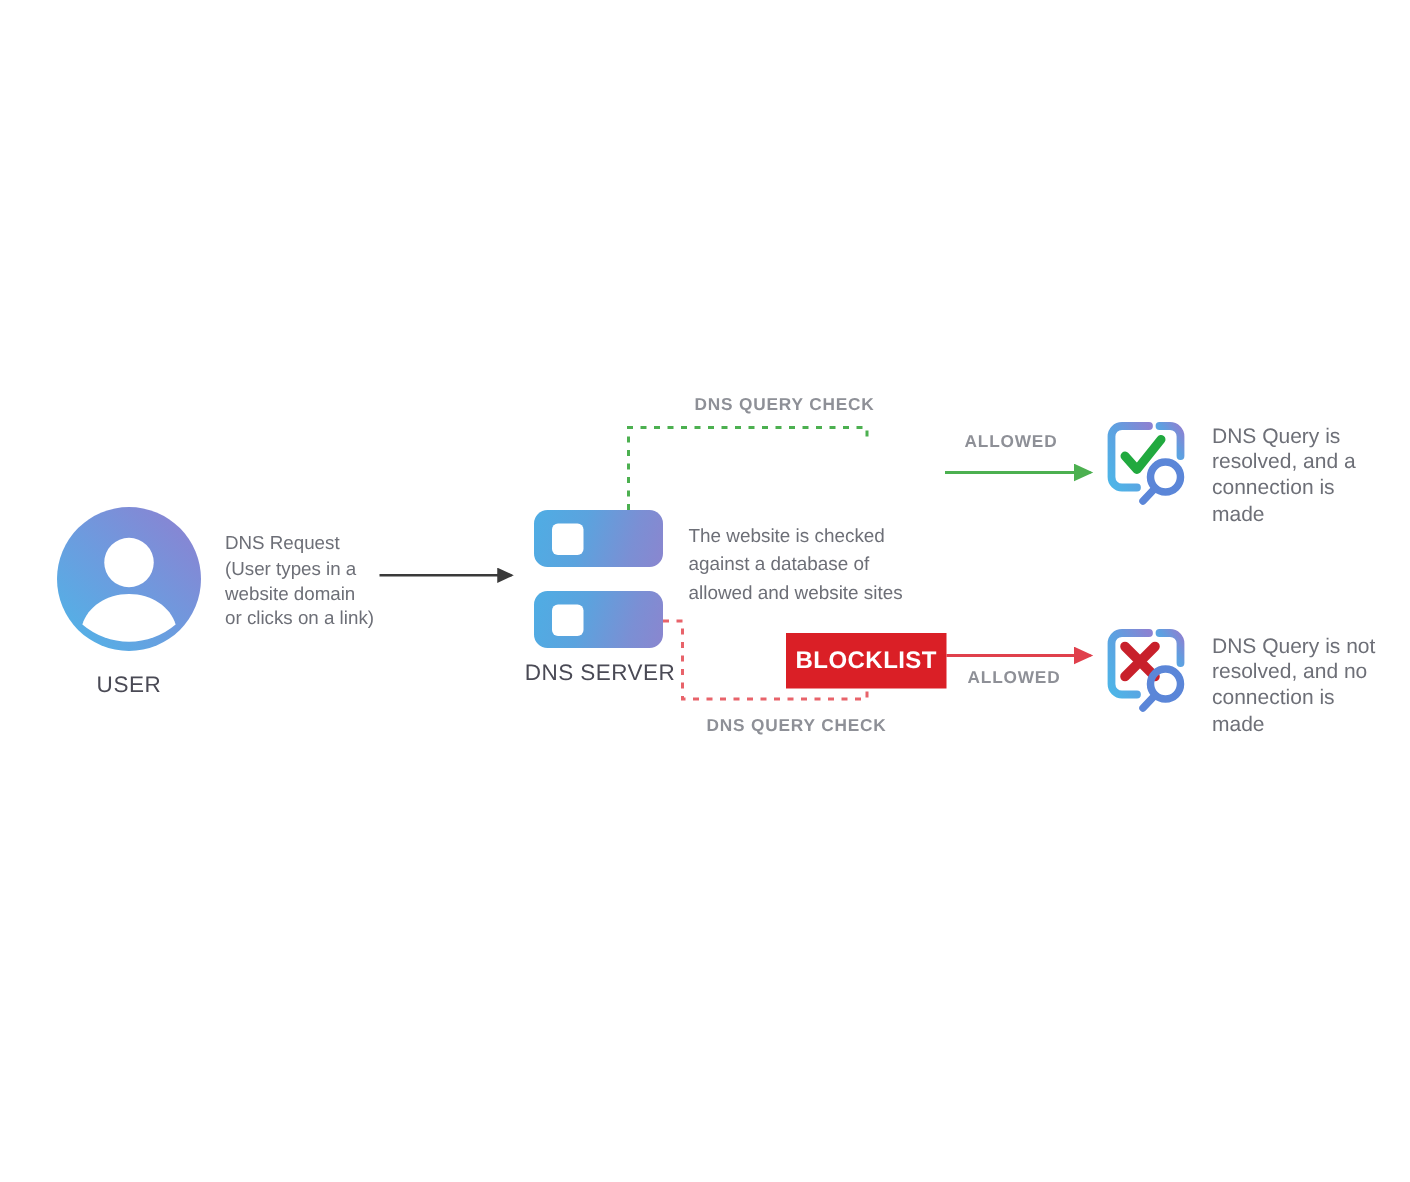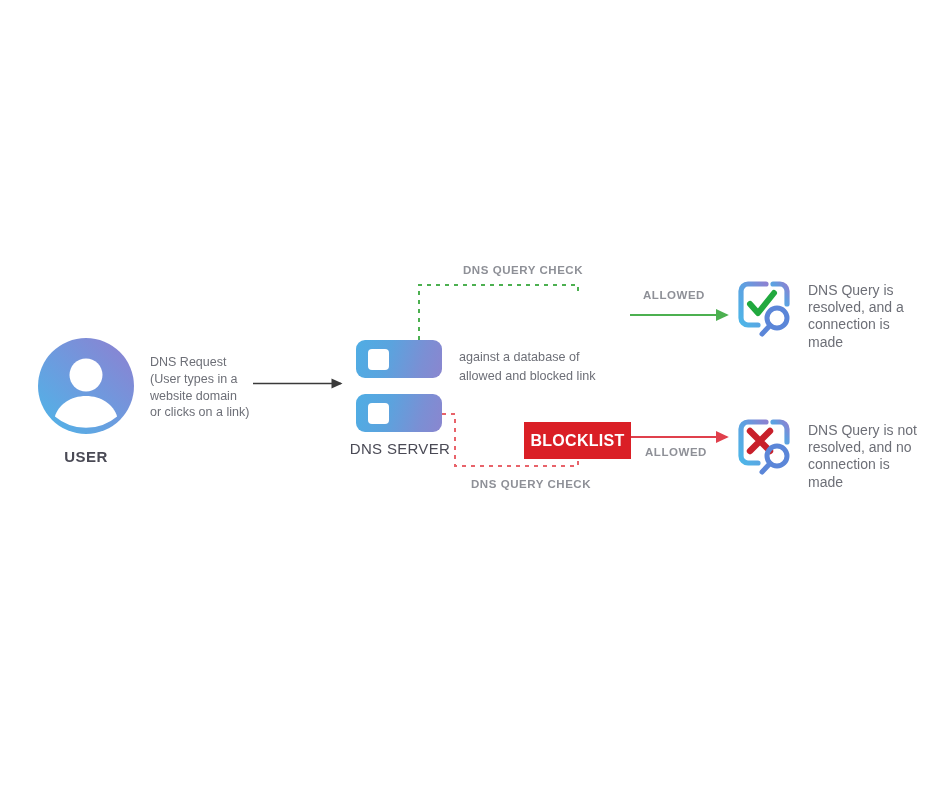--- a/index.html
+++ b/index.html
@@ -8,21 +8,21 @@
     font-family:"Liberation Sans", sans-serif;
     position:relative;overflow:hidden;
   }
   .stage{position:absolute;left:0;top:0;width:940px;height:788px;}
   .abs{position:absolute;}
 
   
   #user-avatar{left:38px;top:338px;width:96px;height:96px;}
   #user-label{
     left:0px;top:448px;width:172px;text-align:center;
-    font-size:15px;font-weight:bold;color:#4a4a55;letter-spacing:.4px;
+    font-size:15px;font-weight:normal;color:#4a4a55;letter-spacing:.4px;
   }
 
   
   #dns-request-text{
     left:150px;top:354px;width:120px;
     font-size:12.5px;line-height:16.8px;color:#6d6f77;
   }
 
   
   .srv-bar{
@@ -141,22 +141,23 @@
 
   <div class="abs srv-bar" id="server-bar-top">
     <span class="srv-led"></span>
   </div>
   <div class="abs srv-bar" id="server-bar-bottom">
     <span class="srv-led"></span>
   </div>
   <div class="abs" id="server-label">DNS SERVER</div>
 
   <div class="abs" id="db-check-text">
+    <div>The website is checked</div>
     <div>against a database of</div>
-    <div>allowed and blocked link</div>
+    <div>allowed and website sites</div>
   </div>
 
   <div class="abs caption" id="label-query-check-top">DNS QUERY CHECK</div>
   <div class="abs caption" id="label-query-check-bottom">DNS QUERY CHECK</div>
   <div class="abs caption" id="label-allowed">ALLOWED</div>
   <div class="abs caption" id="label-blocked">ALLOWED</div>
 
   <div class="abs listbox" id="blocklist-box">BLOCKLIST</div>
 
   <svg class="abs" id="icon-allowed" viewBox="0 0 62 62" xmlns="http://www.w3.org/2000/svg">

